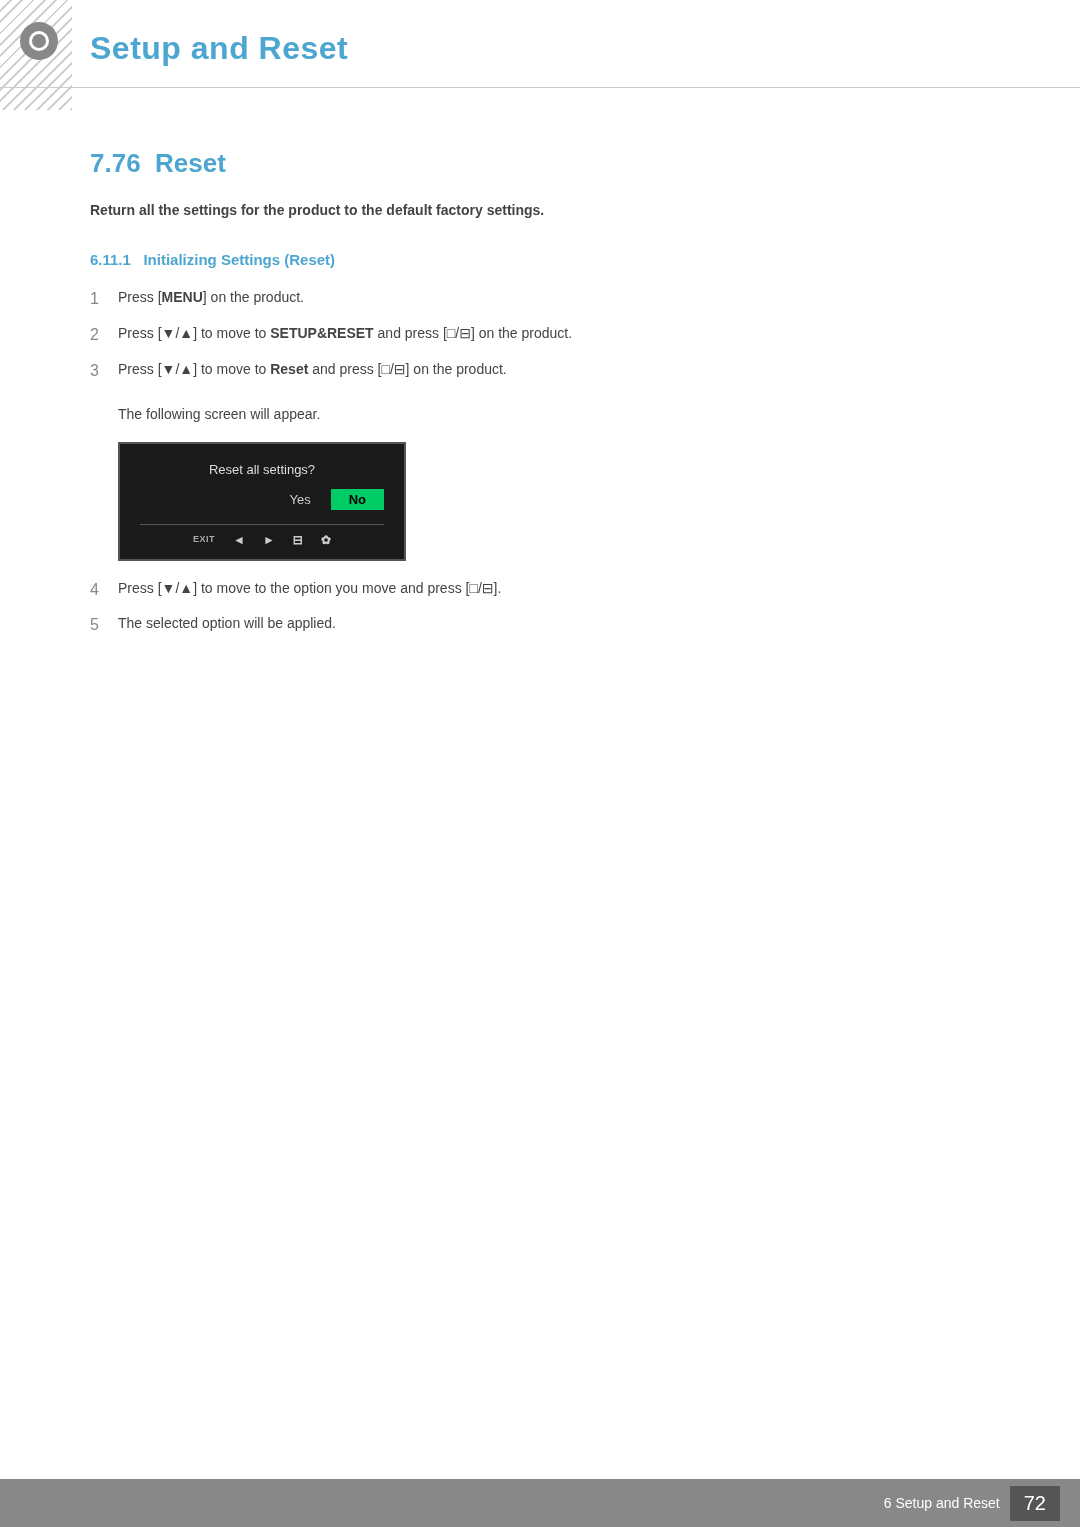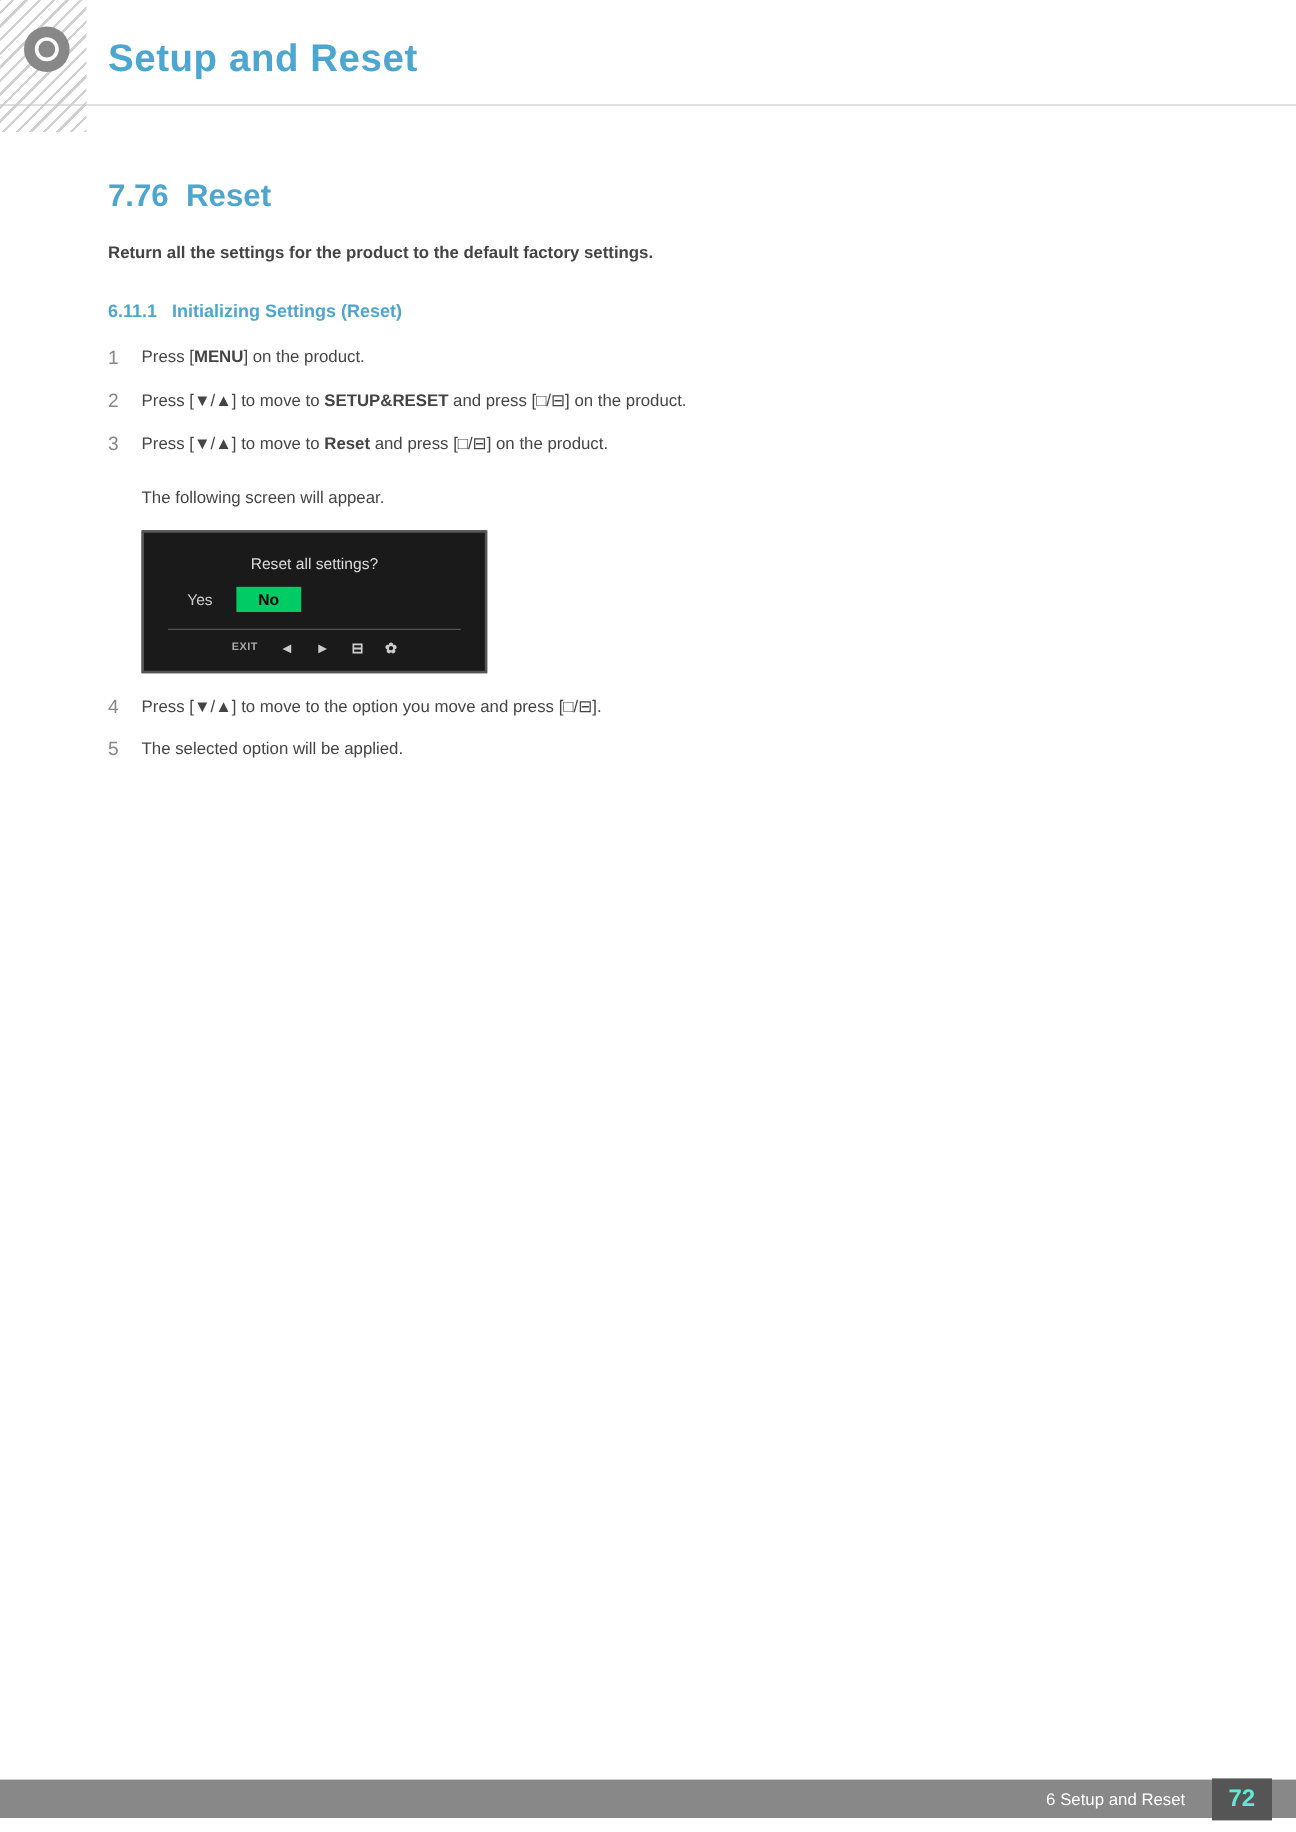--- a/index.html
+++ b/index.html
@@ -143,21 +143,21 @@
     .screen-title-row {
       text-align: center;
       color: #ddd;
       margin-bottom: 12px;
       font-size: 13px;
     }
 
     .screen-options-row {
       display: flex;
       align-items: center;
-      justify-content: flex-start;
+      justify-content: flex-end;
       gap: 0;
       margin-bottom: 14px;
     }
 
     .screen-option-yes {
       color: #ccc;
       font-size: 13px;
       padding: 3px 16px;
       margin-right: 4px;
     }
@@ -205,43 +205,43 @@
       margin-left: 28px;
       font-size: 14px;
       color: #444;
       margin-bottom: 10px;
       line-height: 1.6;
     }
 
     
     .page-footer {
       position: absolute;
-      bottom: 12px;
+      bottom: 0;
       left: 0;
       right: 0;
-      height: 32px;
+      height: 48px;
       background: #888;
       display: flex;
       align-items: center;
       justify-content: flex-end;
       padding: 0 20px;
     }
 
     .footer-text {
       color: #fff;
       font-size: 14px;
     }
 
     .footer-page-num {
       background: #555;
-      color: #5eead4;
+      color: #ffffff;
       font-size: 20px;
-      font-weight: bold;
+      font-weight: normal;
       padding: 6px 14px;
-      margin-left: 22px;
+      margin-left: 10px;
     }
   </style>
 </head>
 <body>
 
 <div class="left-stripe"></div>
 
 <div class="chapter-header">
   <div class="chapter-icon"></div>
   <h1 class="chapter-title">Setup and Reset</h1>

